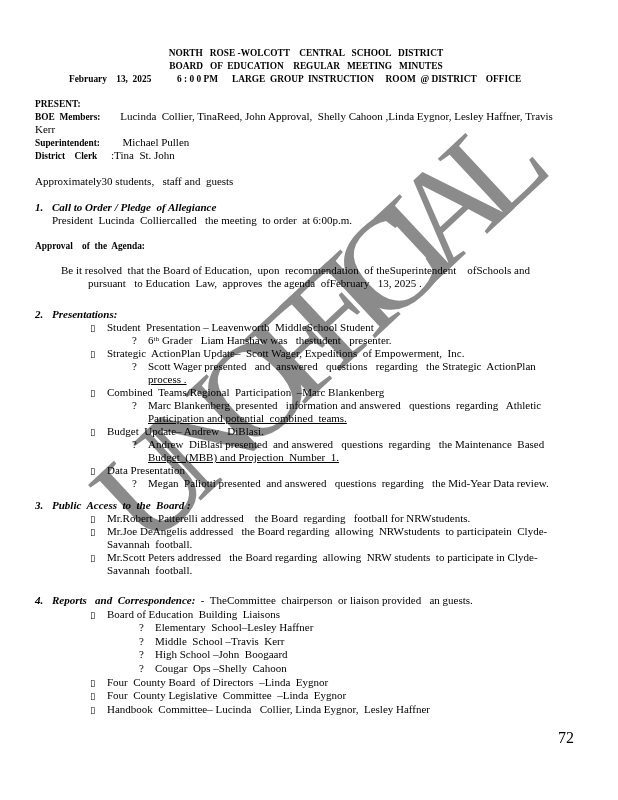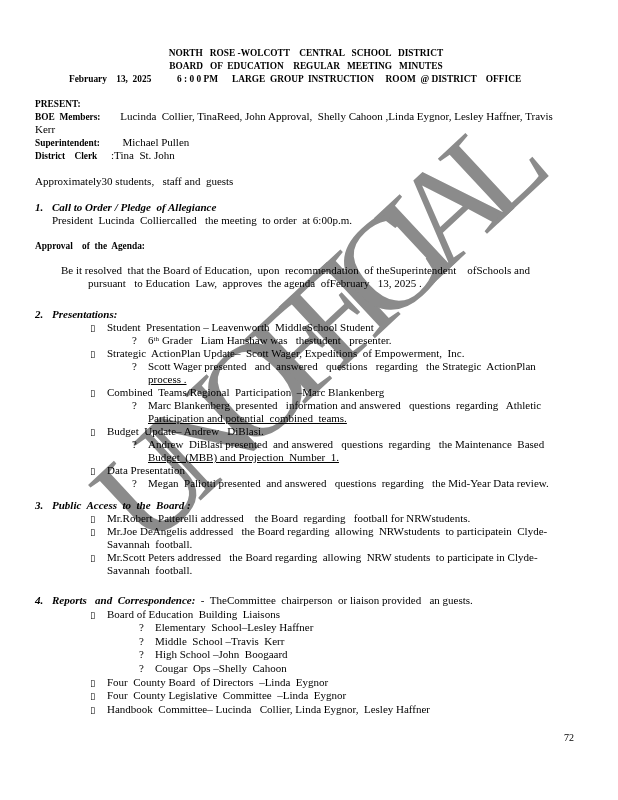--- a/index.html
+++ b/index.html
@@ -37,21 +37,21 @@
   .ind2 { padding-left:27px; white-space:pre; }
   .b1row { position:relative; padding-left:72px; white-space:pre; }
   .b1row .mk { position:absolute; left:55px; top:1px; font-size:9px; font-family:"DejaVu Sans",sans-serif; }
   .b2row { position:relative; padding-left:113px; white-space:pre; }
   .b2row .mk2 { position:absolute; left:97px; }
   .b2row.deep { padding-left:120px; }
   .b2row.deep .mk2 { left:104px; }
   .cont1 { padding-left:72px; white-space:pre; }
   .cont2 { padding-left:113px; white-space:pre;text-decoration:underline; }
   .s4 { line-height:13.6px; }
-  .pageno { position:absolute; top:731px; right:44px; z-index:1; font-size:10px; }
+  .pageno { position:absolute; top:731px; right:44px; z-index:1; font-size:16px; }
 </style>
 </head>
 <body>
 
 <div class="page">
 
   <div class="watermark">UNOFFICIAL</div>
 
   <div class="content">
 

